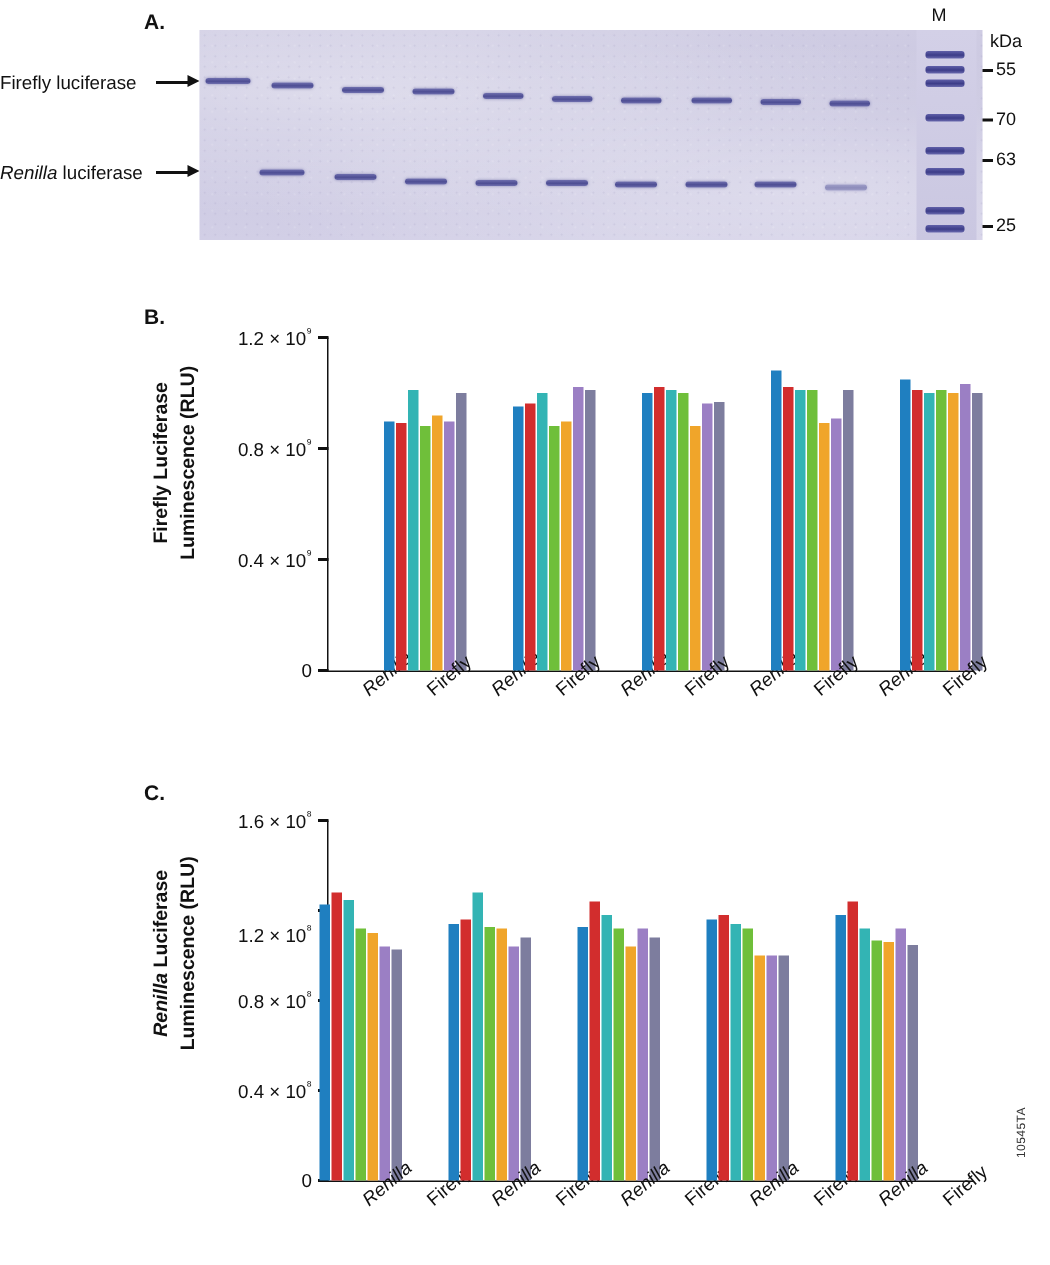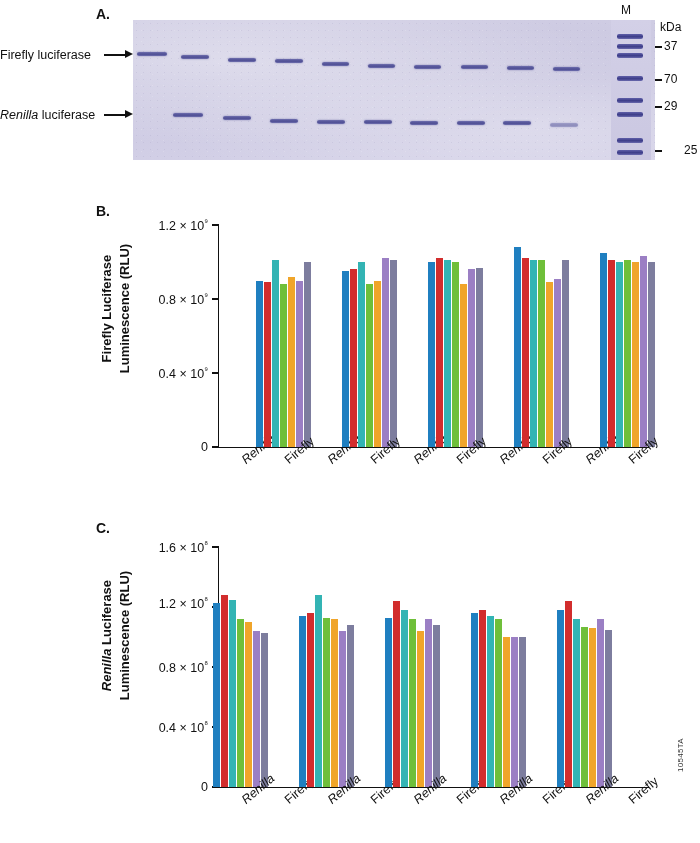--- a/index.html
+++ b/index.html
@@ -227,27 +227,27 @@
     <div class="marker-band" style="left:484px; top:78px;"></div>
     <div class="marker-band" style="left:484px; top:92px;"></div>
     <div class="marker-band" style="left:484px; top:118px;"></div>
     <div class="marker-band" style="left:484px; top:130px;"></div>
   </div>
 
   <div id="m-label">M</div>
   <div id="kda-label">kDa</div>
 
   <div class="mw-tick" style="top:46px;"></div>
-  <div class="mw-label" style="top:39px;">37</div>
+  <div class="mw-label" style="top:39px;">55</div>
   <div class="mw-tick" style="top:79px;"></div>
   <div class="mw-label" style="top:72px;">70</div>
   <div class="mw-tick" style="top:106px;"></div>
-  <div class="mw-label" style="top:99px;">29</div>
+  <div class="mw-label" style="top:99px;">63</div>
   <div class="mw-tick" style="top:150px;"></div>
-  <div class="mw-label" style="top:143px;margin-left:20px;">25</div>
+  <div class="mw-label" style="top:143px;">25</div>
 </div>
 
 <div class="chart" id="panel-b">
   <div class="panel-letter" style="left:96px; top:8px;">B.</div>
   <div class="axis-title" id="ytitle-b">
     <span>Firefly Luciferase<br>Luminescence (RLU)</span>
   </div>
   <div class="plot-area" id="plot-b">
       <div class="ytick" style="top: 221.25px;"></div>
       <div class="ytick-label" style="top: 222px;">0</div>
@@ -321,21 +321,21 @@
     <span><i>Renilla</i> Luciferase<br>Luminescence (RLU)</span>
   </div>
   <div class="plot-area" id="plot-c">
       <div class="ytick" style="top: 239.25px;"></div>
       <div class="ytick-label" style="top: 240px;">0</div>
       <div class="ytick" style="top: 179.25px;"></div>
       <div class="ytick-label" style="top: 180px;">0.4 × 10<sup>⁸</sup></div>
       <div class="ytick" style="top: 119.25px;"></div>
       <div class="ytick-label" style="top: 120px;">0.8 × 10<sup>⁸</sup></div>
       <div class="ytick" style="top: 59.25px;"></div>
-      <div class="ytick-label" style="top: 56px;">1.2 × 10<sup>⁸</sup></div>
+      <div class="ytick-label" style="top: 76px;">1.2 × 10<sup>⁸</sup></div>
       <div class="ytick" style="top: -0.75px;"></div>
       <div class="ytick-label" style="top: 0px;">1.6 × 10<sup>⁸</sup></div>
       <div class="group" style="left: -6px;">
         <div class="bar" style="height: 184.5px; background: rgb(31, 127, 192);"></div>
         <div class="bar" style="height: 192px; background: rgb(210, 45, 45);"></div>
         <div class="bar" style="height: 187.5px; background: rgb(51, 180, 180);"></div>
         <div class="bar" style="height: 168px; background: rgb(111, 191, 58);"></div>
         <div class="bar" style="height: 165px; background: rgb(240, 165, 42);"></div>
         <div class="bar" style="height: 156px; background: rgb(155, 127, 196);"></div>
         <div class="bar" style="height: 154.5px; background: rgb(125, 125, 158);"></div>

